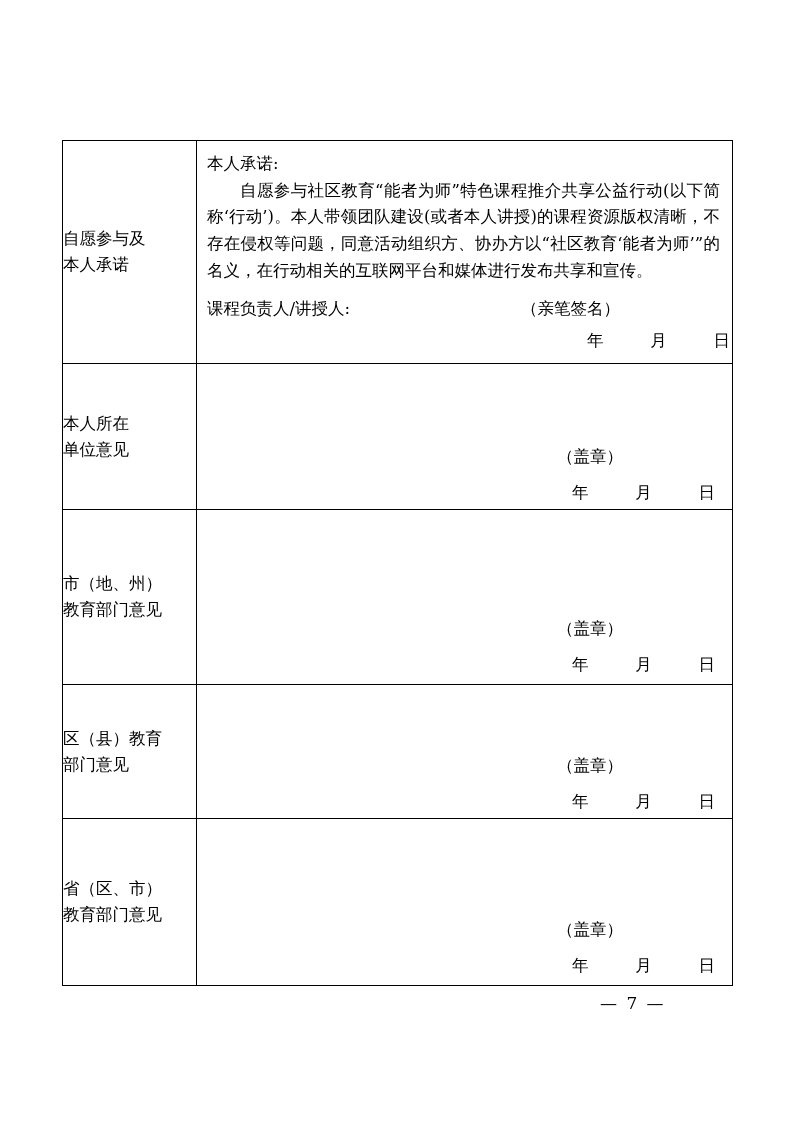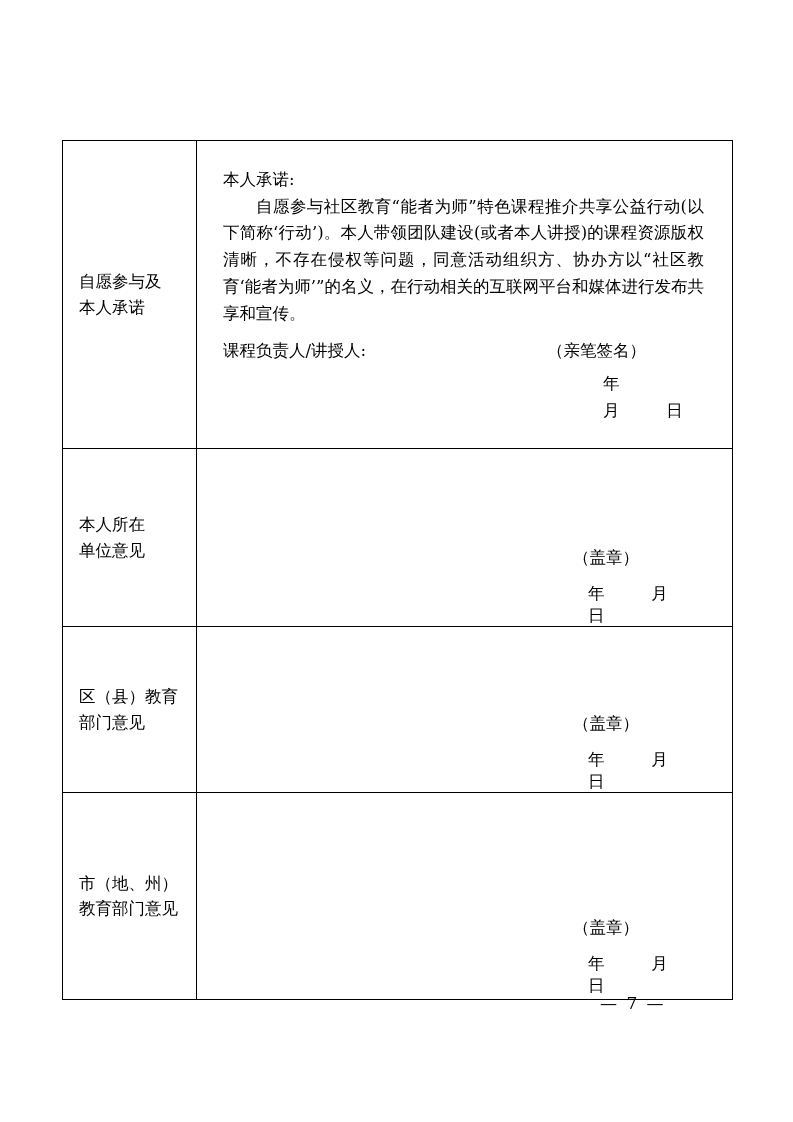--- a/index.html
+++ b/index.html
@@ -25,21 +25,21 @@
     position: absolute;
     left: 62px;
     top: 140px;
     width: 670px;
     border-collapse: collapse;
     table-layout: fixed;
   }
   .form-table td {
     border: 1px solid #000000;
     vertical-align: middle;
-    padding: 16px;
+    padding: 0;
   }
   .label-cell {
     width: 134px;
     text-align: left;
     font-size: 16.5px;
     line-height: 1.55;
     font-family: "DejaVu Serif", "Liberation Serif", serif;
     padding: 4px 6px;
   }
   .label-cell .ln {
@@ -65,21 +65,21 @@
     display: block;
     text-indent: 2em;
   }
   .decl .signline {
     display: block;
     margin-top: 11px;
     position: relative;
   }
   .decl .signline .sig-right {
     position: absolute;
-    left: 324px;
+    left: 314px;
     top: 0;
   }
   .decl .dateline {
     display: block;
     margin-top: 6px;
     padding-left: 380px;
     letter-spacing: 0;
   }
   .decl .dateline span {
     display: inline-block;
@@ -168,52 +168,68 @@
             <span class="odate" style="top:118px">
               <span class="d1">年</span>
               <span class="d2">月</span>
               <span>日</span>
             </span>
           </div>
         </td>
       </tr>
 
       <tr>
+        <td class="label-cell" style="height:174px">
+          <span class="ln">市（地、州）</span>
+          <span class="ln">教育部门意见</span>
+        </td>
+        <td class="content-cell">
+          <div class="opinion" style="height:174px">
+            <span class="seal" style="top:108px">（盖章）</span>
+            <span class="odate" style="top:144px">
+              <span class="d1">年</span>
+              <span class="d2">月</span>
+              <span>日</span>
+            </span>
+          </div>
+        </td>
+      </tr>
+
+      <tr>
         <td class="label-cell" style="height:133px">
           <span class="ln">区（县）教育</span>
           <span class="ln">部门意见</span>
         </td>
         <td class="content-cell">
           <div class="opinion" style="height:133px">
             <span class="seal" style="top:70px">（盖章）</span>
             <span class="odate" style="top:106px">
               <span class="d1">年</span>
               <span class="d2">月</span>
               <span>日</span>
             </span>
           </div>
         </td>
       </tr>
 
       <tr>
-        <td class="label-cell" style="height:174px">
-          <span class="ln">市（地、州）</span>
+        <td class="label-cell" style="height:166px">
+          <span class="ln">省（区、市）</span>
           <span class="ln">教育部门意见</span>
         </td>
         <td class="content-cell">
-          <div class="opinion" style="height:174px">
-            <span class="seal" style="top:108px">（盖章）</span>
-            <span class="odate" style="top:144px">
-              <span class="d1">年</span>
-              <span class="d2">月</span>
-              <span>日</span>
-            </span>
-          </div>
-        </td>
-      </tr>
-
+          <div class="opinion" style="height:166px">
+            <span class="seal" style="top:100px">（盖章）</span>
+            <span class="odate" style="top:136px">
+              <span class="d1">年</span>
+              <span class="d2">月</span>
+              <span>日</span>
+            </span>
+          </div>
+        </td>
+      </tr>
 
     </tbody>
   </table>
 
   <div class="pagenum">— 7 —</div>
 
 </div>
 
 </body></html>

